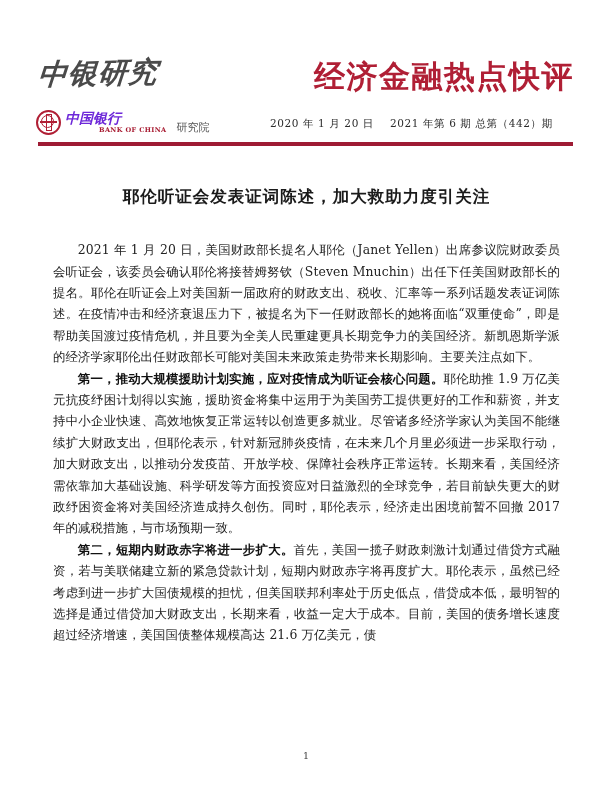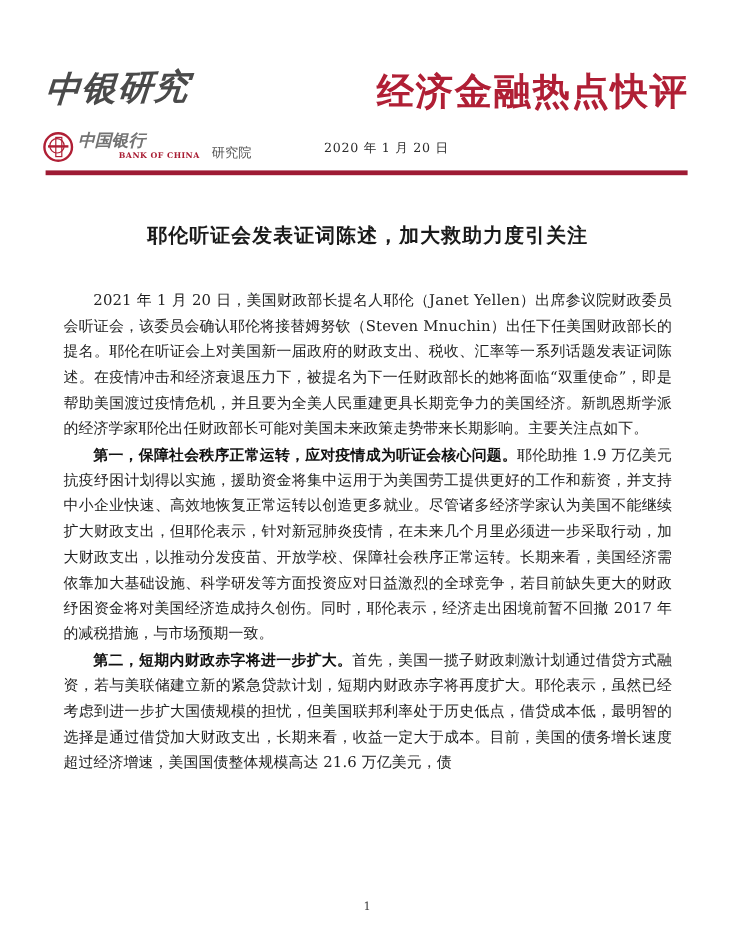--- a/index.html
+++ b/index.html
@@ -96,21 +96,21 @@
     display: flex;
     flex-direction: column;
     justify-content: center;
     line-height: 1;
   }
   .boc-cn {
     font-family: "DejaVu Serif", "Liberation Serif", serif;
     font-size: 14px;
     font-weight: 700;
     font-style: italic;
-    color: #737373;
+    color: #6d28d9;
     letter-spacing: 0px;
     white-space: nowrap;
   }
   .boc-en {
     margin-top: 2px;
     font-family: "DejaVu Serif", "Liberation Serif", serif;
     font-size: 6.5px;
     font-weight: 700;
     color: #a81c32;
     letter-spacing: 0.4px;
@@ -214,29 +214,30 @@
     </div>
     <div class="boc-names">
       <div class="boc-cn">中国银行</div>
       <div class="boc-en">BANK OF CHINA</div>
     </div>
     <div class="boc-inst">研究院</div>
   </div>
 
   <div class="issue-line">
     <span>2020 年 1 月 20 日</span>
+    <span>2021 年第 6 期 总第（442）期</span>
   </div>
 
   <div class="head-rule"></div>
 </div>
 
 <div class="article">
 
   <h1 class="doc-title">耶伦听证会发表证词陈述，加大救助力度引关注</h1>
 
   <p class="para"><span>2021 年 1 月 20 日，美国财政部长提名人耶伦（Janet Yellen）出席参议院财政委员会听证会，该委员会确认耶伦将接替姆努钦（Steven Mnuchin）出任下任美国财政部长的提名。耶伦在听证会上对美国新一届政府的财政支出、税收、汇率等一系列话题发表证词陈述。在疫情冲击和经济衰退压力下，被提名为下一任财政部长的她将面临“双重使命”，即是帮助美国渡过疫情危机，并且要为全美人民重建更具长期竞争力的美国经济。新凯恩斯学派的经济学家耶伦出任财政部长可能对美国未来政策走势带来长期影响。主要关注点如下。</span></p>
 
-  <p class="para"><span class="lead">第一，保障社会秩序正常运转，应对疫情成为听证会核心问题。</span><span>耶伦助推 1.9 万亿美元抗疫纾困计划得以实施，援助资金将集中运用于为美国劳工提供更好的工作和薪资，并支持中小企业快速、高效地恢复正常运转以创造更多就业。尽管诸多经济学家认为美国不能继续扩大财政支出，但耶伦表示，针对新冠肺炎疫情，在未来几个月里必须进一步采取行动，加大财政支出，以推动分发疫苗、开放学校、保障社会秩序正常运转。长期来看，美国经济需依靠加大基础设施、科学研发等方面投资应对日益激烈的全球竞争，若目前缺失更大的财政纾困资金将对美国经济造成持久创伤。同时，耶伦表示，经济走出困境前暂不回撤 2017 年的减税措施，与市场预期一致。</span></p>
+  <p class="para"><span class="lead">第一，推动大规模援助计划实施，应对疫情成为听证会核心问题。</span><span>耶伦助推 1.9 万亿美元抗疫纾困计划得以实施，援助资金将集中运用于为美国劳工提供更好的工作和薪资，并支持中小企业快速、高效地恢复正常运转以创造更多就业。尽管诸多经济学家认为美国不能继续扩大财政支出，但耶伦表示，针对新冠肺炎疫情，在未来几个月里必须进一步采取行动，加大财政支出，以推动分发疫苗、开放学校、保障社会秩序正常运转。长期来看，美国经济需依靠加大基础设施、科学研发等方面投资应对日益激烈的全球竞争，若目前缺失更大的财政纾困资金将对美国经济造成持久创伤。同时，耶伦表示，经济走出困境前暂不回撤 2017 年的减税措施，与市场预期一致。</span></p>
 
   <p class="para"><span class="lead">第二，短期内财政赤字将进一步扩大。</span><span>首先，美国一揽子财政刺激计划通过借贷方式融资，若与美联储建立新的紧急贷款计划，短期内财政赤字将再度扩大。耶伦表示，虽然已经考虑到进一步扩大国债规模的担忧，但美国联邦利率处于历史低点，借贷成本低，最明智的选择是通过借贷加大财政支出，长期来看，收益一定大于成本。目前，美国的债务增长速度超过经济增速，美国国债整体规模高达 21.6 万亿美元，债</span></p>
 </div>
 
 <div class="page-num">1</div>
 
 </body></html>

